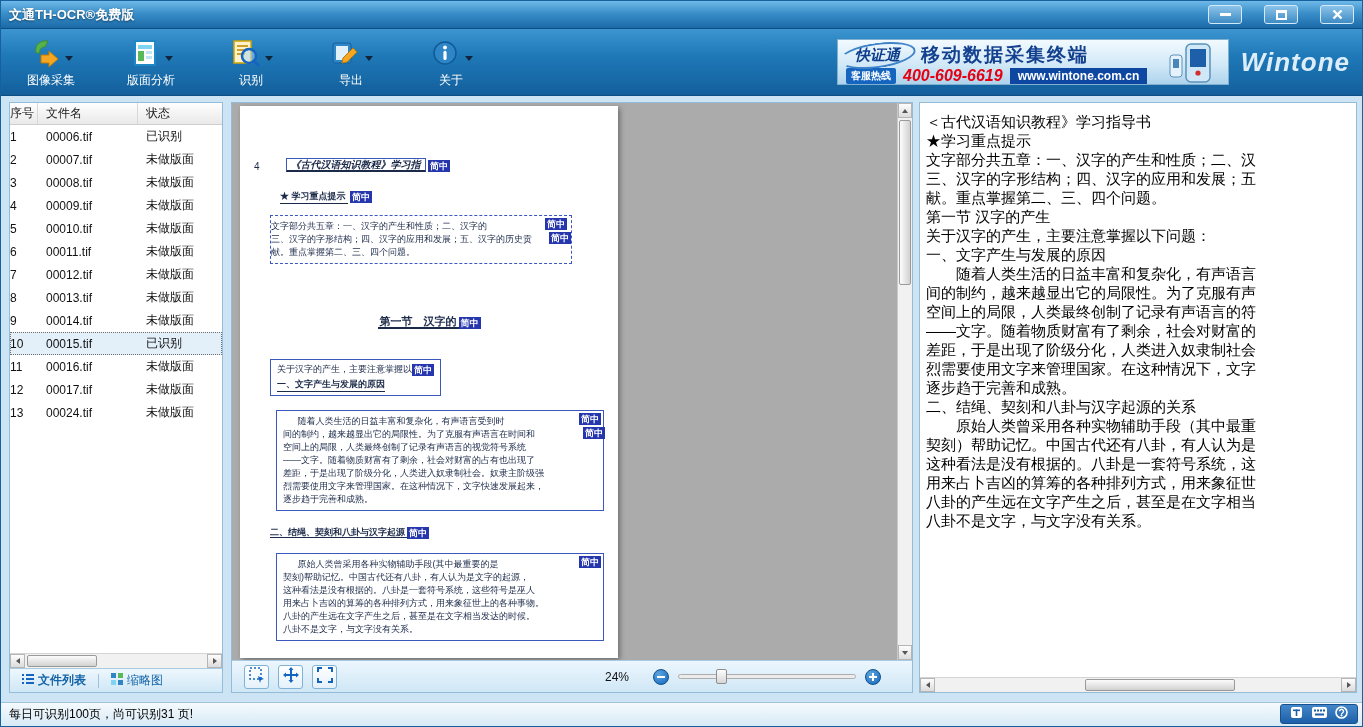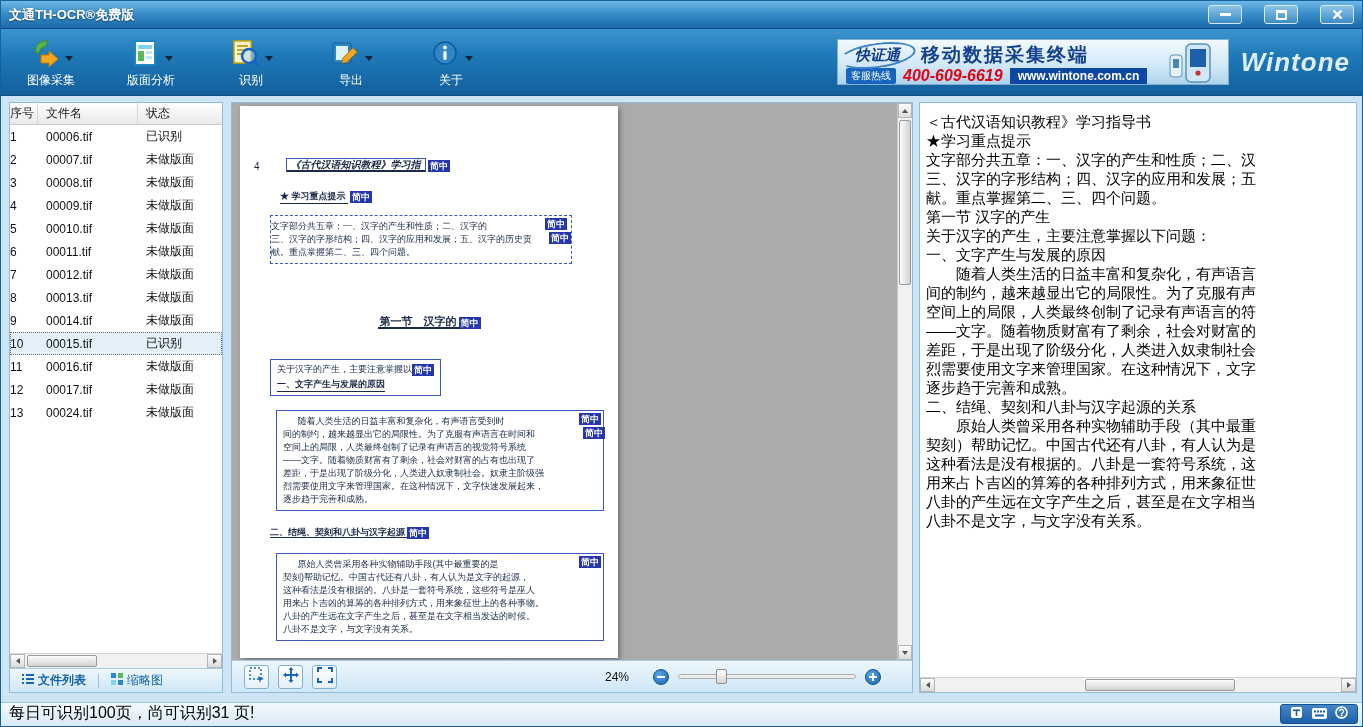--- a/index.html
+++ b/index.html
@@ -33,21 +33,21 @@
 
   .ad-banner { position:absolute; left:836px; top:10px; width:392px; height:46px;
     background:linear-gradient(180deg,#f2faff 0%,#cfe7f6 60%,#aed3ec 100%);
     border:1px solid #7fb0d2; padding:3px 66px 3px 8px; cursor:pointer; }
   .ad-top { display:flex; align-items:center; gap:12px; height:24px; }
   .ad-logo { position:relative; font-style:italic; font-weight:bold; font-size:15px; color:#0d3c8c; padding:0 9px; white-space:nowrap; }
   .ad-logo::before { content:''; position:absolute; inset:-3px -7px; border:2px solid #3f83c9;
     border-left-color:transparent; border-radius:50%; transform:rotate(-8deg); }
   .ad-headline { font-weight:bold; font-size:19px; color:#14418f; letter-spacing:2px; white-space:nowrap; }
   .ad-bottom { display:flex; align-items:center; gap:7px; height:18px; }
-  .ad-service { background:#1565c0; color:#fff; font-size:10px; padding:1px 5px; border-radius:2px; white-space:nowrap; }
+  .ad-service { background:#1565c0; color:#fff; font-size:10px; padding:1px 5px; border-radius:2px; white-space:nowrap;font-weight:bold; }
   .ad-phone { color:#e60012; font-weight:bold; font-style:italic; font-size:16px; white-space:nowrap; }
   .ad-site { background:#0d47a1; color:#fff; font-weight:bold; font-size:12px; padding:1px 8px; white-space:nowrap; }
   .ad-device { position:absolute; right:4px; top:3px; }
   .brand { position:absolute; right:12px; top:50%; transform:translateY(-50%);
     font-style:italic; font-weight:bold; font-size:26px; color:#dceefb; letter-spacing:1px; }
 
   
   .panel { position:absolute; top:101px; height:591px; background:#fff; border:1px solid #94bcd9; }
 
   
@@ -130,21 +130,21 @@
 
   
   .text-panel { left:918px; width:438px; display:flex; flex-direction:column; }
   .ocr-lines { flex:1; overflow:hidden; padding:9px 4px 0 6px; font-size:15px; line-height:19px; color:#000;
     cursor:text; }
   .ocr-line { white-space:nowrap; }
 
   
   .statusbar { position:absolute; left:0; right:0; bottom:0; height:24px;
     background:linear-gradient(#f5fafd,#d7eaf6); border-top:1px solid #9fc4dc;
-    display:flex; padding:0 8px; font-size:16px; color:#000;margin-top:34px; }
+    display:flex; align-items:center; padding:0 8px; font-size:12px; color:#000;margin-top:34px; }
   .ime-bar { position:absolute; right:4px; bottom:2px; width:78px; height:20px; border-radius:3px;
     background:linear-gradient(#4387c9,#1d5fa8); border:1px solid #16518f;
     display:flex; align-items:center; justify-content:space-evenly; cursor:pointer; }
 </style>
 </head>
 <body>
 
 <div class="window">
 
   <div class="titlebar">

